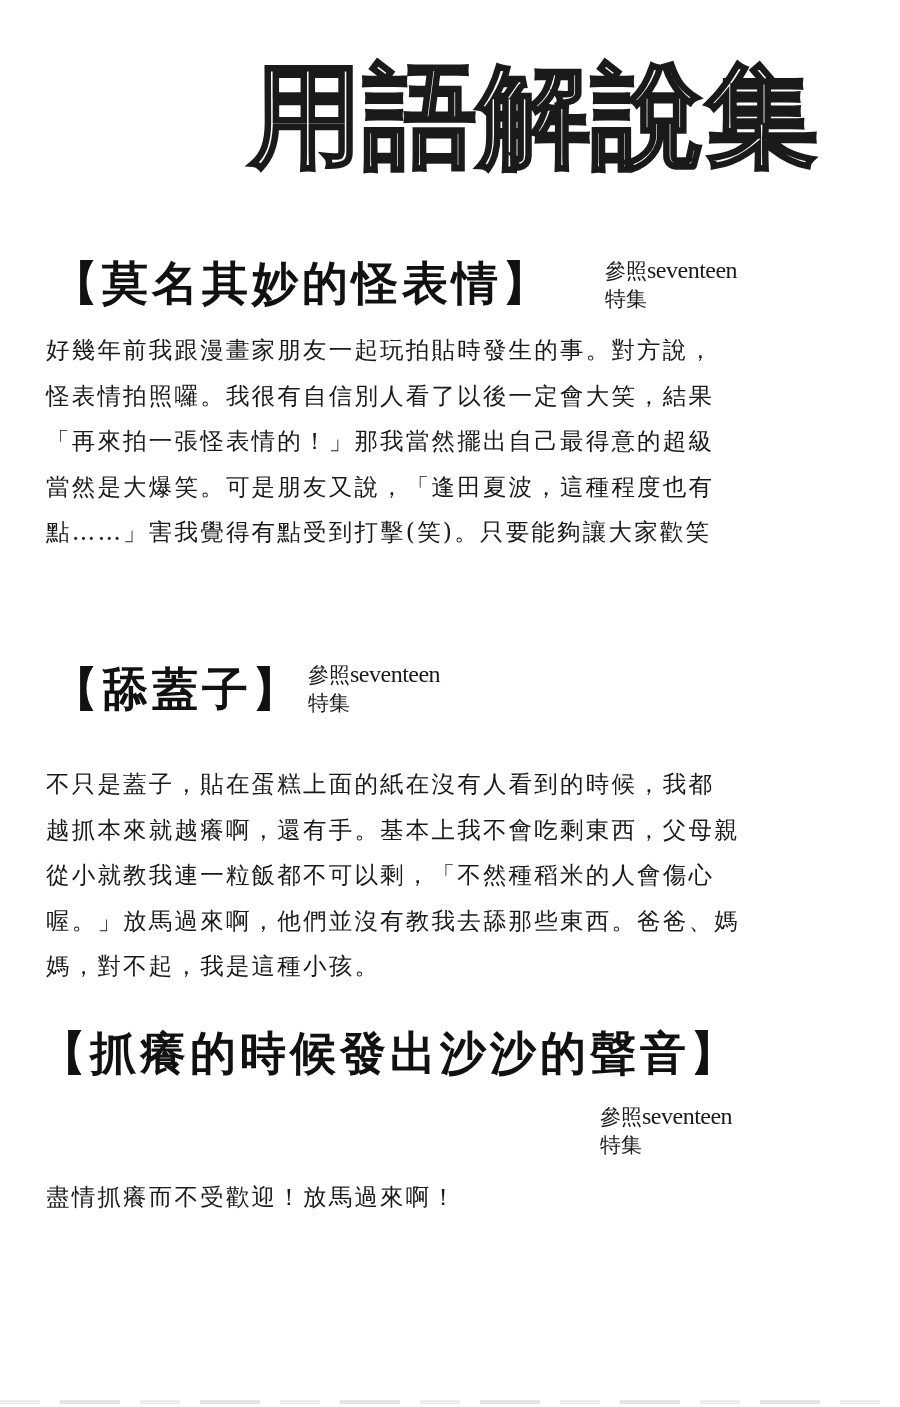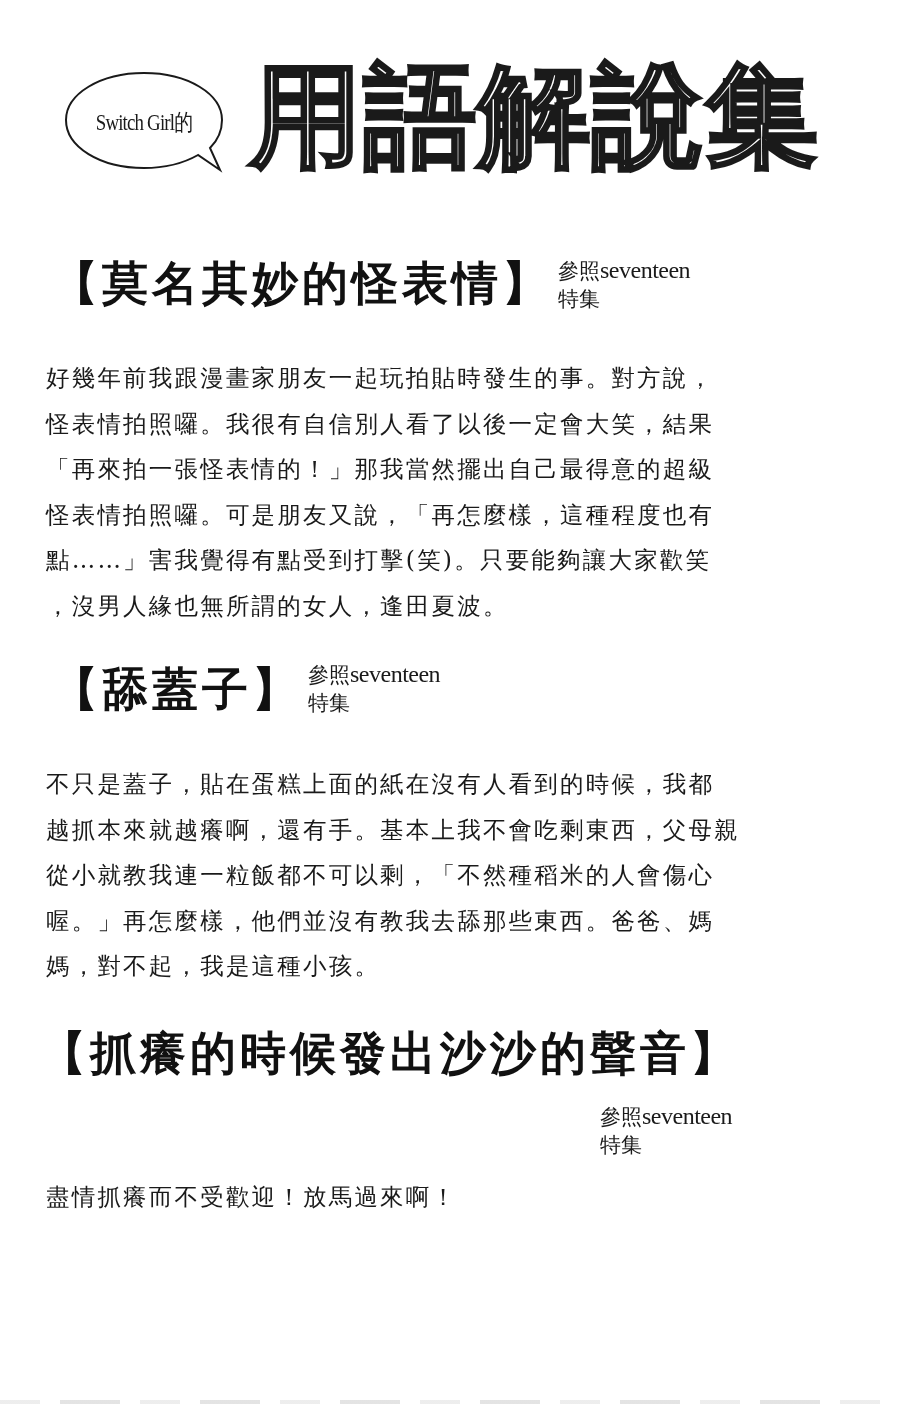--- a/index.html
+++ b/index.html
@@ -91,24 +91,24 @@
     width: 740px;
     font-family: "DejaVu Serif", "Liberation Serif", serif;
     font-size: 23.5px;
     line-height: 45.5px;
     color: #1a1a1a;
     letter-spacing: 2.2px;
   }
   .para .line { display: block; white-space: nowrap; }
 
   
-  #s1-title { left: 52px; top: 250px; }
+  #s1-title { left: 52px; top: 250px; gap: 47px; }
   #s1-title .term { font-size: 46px; line-height: 66px; }
   #s1-title .ref { margin-left: 6px; margin-top: 6px; }
-  #s1-body { top: 356px; }
+  #s1-body { top: 328px; }
 
   
   #s2-title { left: 52px; top: 648px; margin-top: 8px; }
   #s2-title .term { font-size: 46px; line-height: 66px; }
   #s2-title .ref { margin-left: 6px; margin-top: 4px; }
   #s2-body { top: 762px; }
 
   
   #s3-title { left: 40px; top: 1020px; }
   #s3-title .term { font-size: 46px; line-height: 66px; }
@@ -120,26 +120,20 @@
     left: 0; top: 1400px;
     width: 900px; height: 4px;
     background: repeating-linear-gradient(90deg, #e6e6e6 0 40px, #ffffff 40px 60px, #d8d8d8 60px 120px, #ffffff 120px 140px);
     opacity: 0.7;
   }
 </style>
 </head>
 <body>
 
 <div class="header">
-  <div class="bubble">
-    <svg viewBox="0 0 164 104">
-      <path d="M82 3 C 38 3, 4 24, 4 50 C 4 77, 38 98, 82 98 C 104 98, 122 93, 136 85 L 158 100 L 148 78 C 156 70, 160 60, 160 50 C 160 24, 126 3, 82 3 Z" fill="#ffffff" stroke="#1a1a1a" stroke-width="2"></path>
-    </svg>
-    <div class="bubble-text">Switch Girl的</div>
-  </div>
 
   <div class="big-title">
     <span class="ch">用</span>
     <span class="ch">語</span>
     <span class="ch">解</span>
     <span class="ch">說</span>
     <span class="ch">集</span>
   </div>
 </div>
 
@@ -147,37 +141,36 @@
   <span class="term">【莫名其妙的怪表情】</span>
   <div class="ref">
     <div><span>參照</span><span class="latin">seventeen</span></div>
     <div>特集</div>
   </div>
 </div>
 <div class="para" id="s1-body">
   <span class="line">好幾年前我跟漫畫家朋友一起玩拍貼時發生的事。對方說，</span>
   <span class="line">怪表情拍照囉。我很有自信別人看了以後一定會大笑，結果</span>
   <span class="line">「再來拍一張怪表情的！」那我當然擺出自己最得意的超級</span>
-  <span class="line">怪表情拍照囉。可是朋友又說，「再怎麼樣，這種程度也有</span>
+  <span class="line">當然是大爆笑。可是朋友又說，「逢田夏波，這種程度也有</span>
   <span class="line">點……」害我覺得有點受到打擊(笑)。只要能夠讓大家歡笑</span>
-  <span class="line">，沒男人緣也無所謂的女人，逢田夏波。</span>
 </div>
 
 <div class="section-title" id="s2-title">
   <span class="term">【舔蓋子】</span>
   <div class="ref">
     <div><span>參照</span><span class="latin">seventeen</span></div>
     <div>特集</div>
   </div>
 </div>
 <div class="para" id="s2-body">
   <span class="line">不只是蓋子，貼在蛋糕上面的紙在沒有人看到的時候，我都</span>
   <span class="line">越抓本來就越癢啊，還有手。基本上我不會吃剩東西，父母親</span>
   <span class="line">從小就教我連一粒飯都不可以剩，「不然種稻米的人會傷心</span>
-  <span class="line">喔。」再怎麼樣，他們並沒有教我去舔那些東西。爸爸、媽</span>
+  <span class="line">喔。」放馬過來啊，他們並沒有教我去舔那些東西。爸爸、媽</span>
   <span class="line">媽，對不起，我是這種小孩。</span>
 </div>
 
 <div class="section-title" id="s3-title">
   <span class="term">【抓癢的時候發出沙沙的聲音】</span>
 </div>
 <div class="ref" id="s3-ref">
   <div><span>參照</span><span class="latin">seventeen</span></div>
   <div>特集</div>
 </div>

